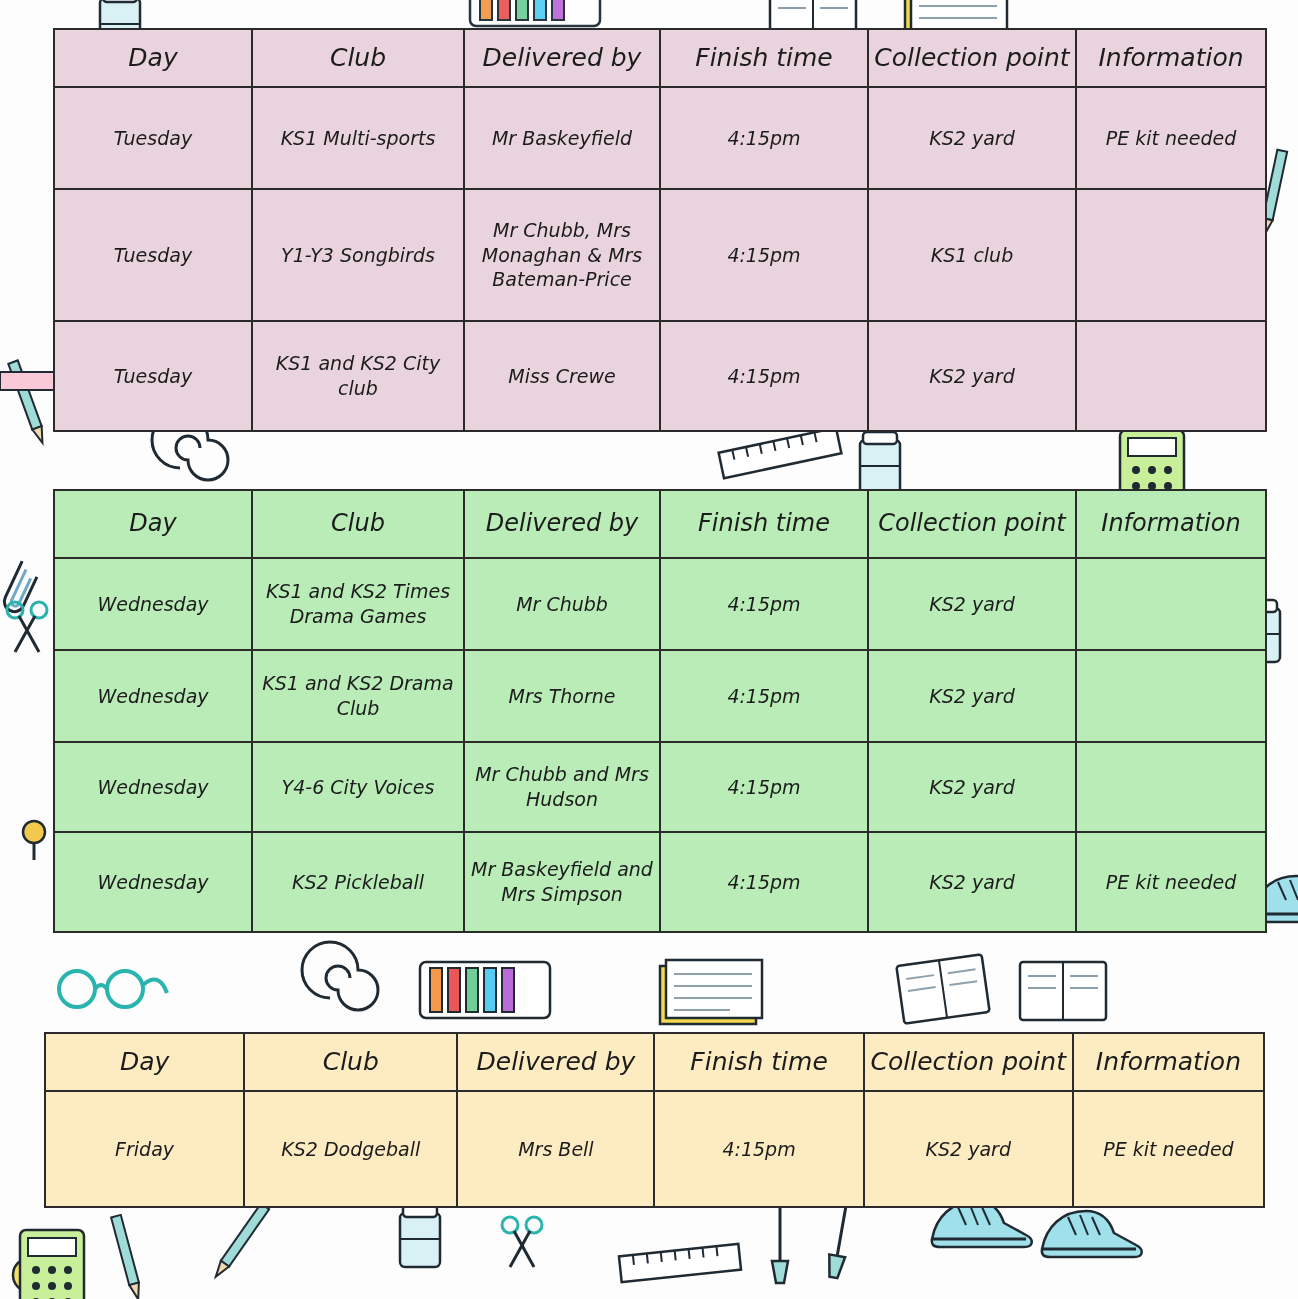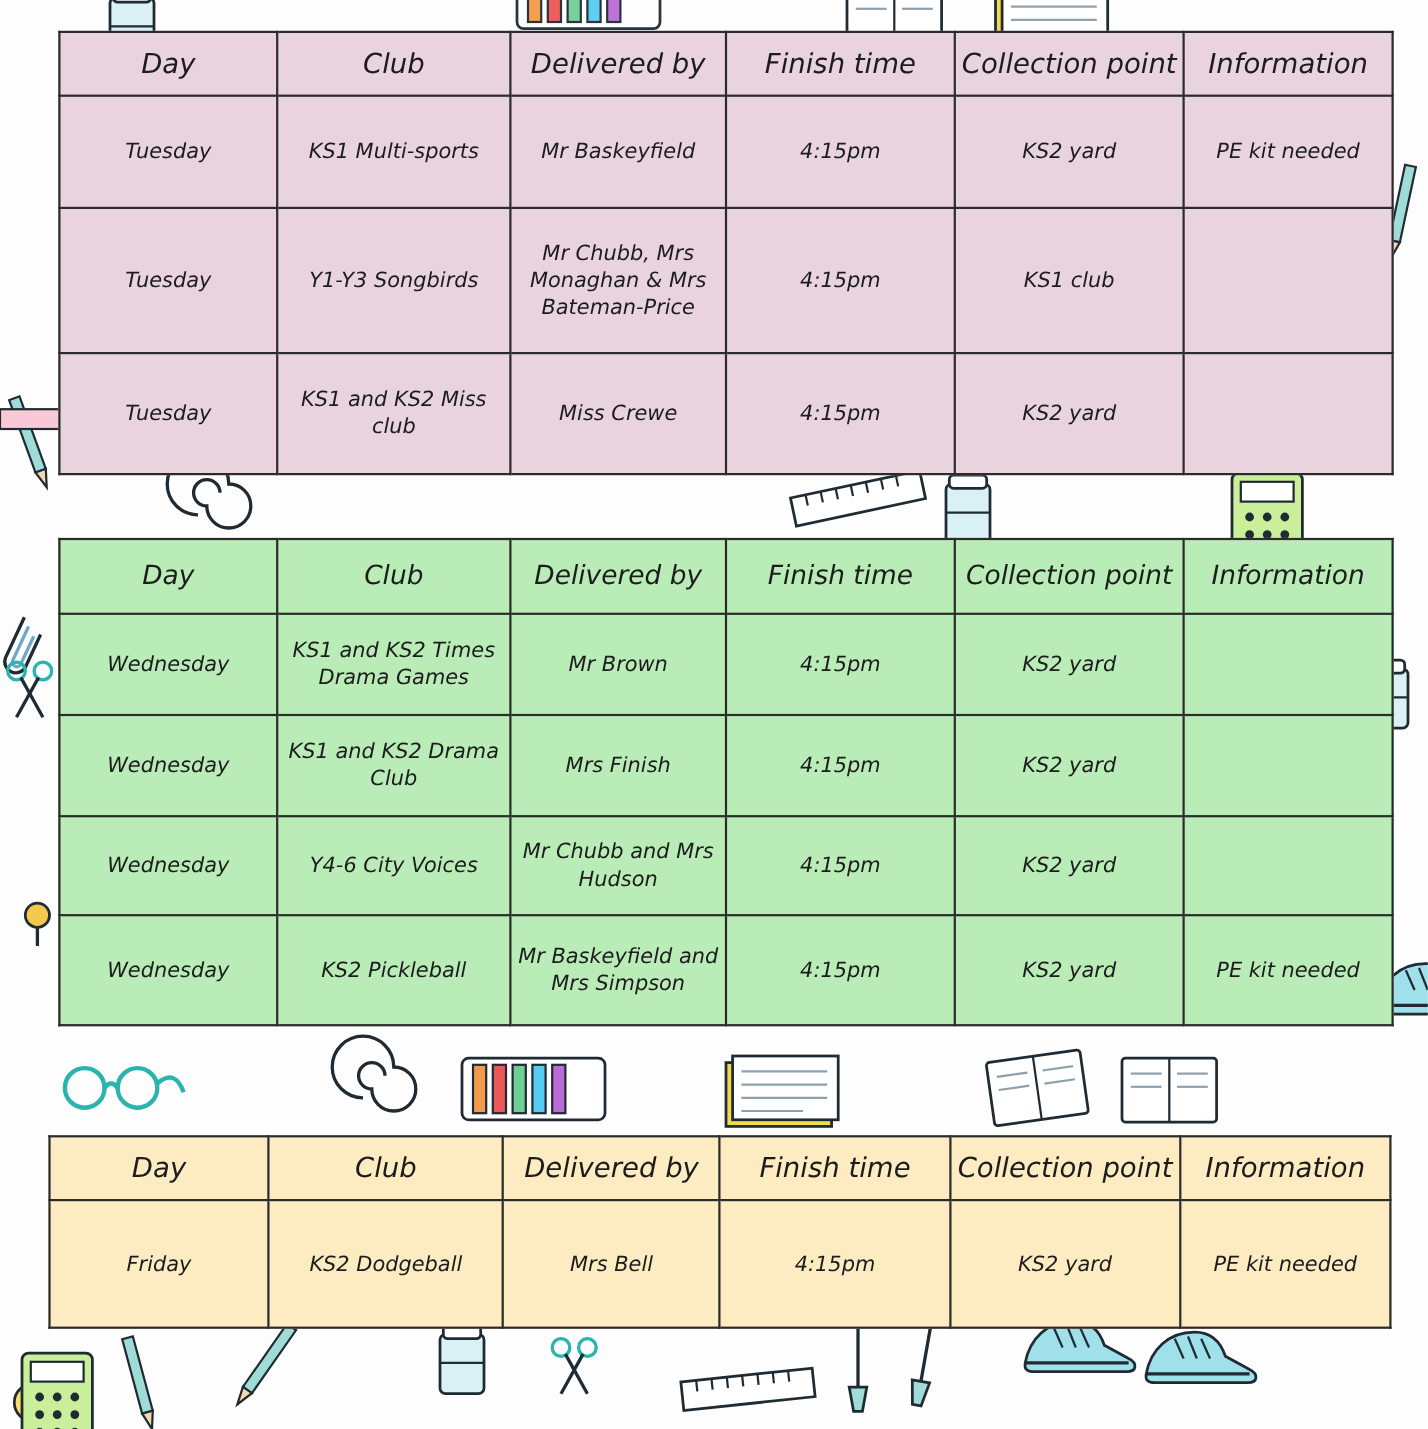--- a/index.html
+++ b/index.html
@@ -267,21 +267,21 @@
     <tr class="r2">
       <td>Tuesday</td>
       <td>Y1-Y3 Songbirds</td>
       <td>Mr Chubb, Mrs Monaghan &amp; Mrs Bateman-Price</td>
       <td>4:15pm</td>
       <td>KS1 club</td>
       <td></td>
     </tr>
     <tr class="r3">
       <td>Tuesday</td>
-      <td>KS1 and KS2 Miss club</td>
+      <td>KS1 and KS2 City club</td>
       <td>Miss Crewe</td>
       <td>4:15pm</td>
       <td>KS2 yard</td>
       <td></td>
     </tr>
   </tbody>
 </table>
 
 <table class="table-block" id="table-wednesday">
   <colgroup>
@@ -299,29 +299,29 @@
       <th>Delivered by</th>
       <th>Finish time</th>
       <th>Collection point</th>
       <th>Information</th>
     </tr>
   </thead>
   <tbody>
     <tr class="r1">
       <td>Wednesday</td>
       <td>KS1 and KS2 Times Drama Games</td>
-      <td>Mr Brown</td>
+      <td>Mr Chubb</td>
       <td>4:15pm</td>
       <td>KS2 yard</td>
       <td></td>
     </tr>
     <tr class="r2">
       <td>Wednesday</td>
       <td>KS1 and KS2 Drama Club</td>
-      <td>Mrs Finish</td>
+      <td>Mrs Thorne</td>
       <td>4:15pm</td>
       <td>KS2 yard</td>
       <td></td>
     </tr>
     <tr class="r3">
       <td>Wednesday</td>
       <td>Y4-6 City Voices</td>
       <td>Mr Chubb and Mrs Hudson</td>
       <td>4:15pm</td>
       <td>KS2 yard</td>

